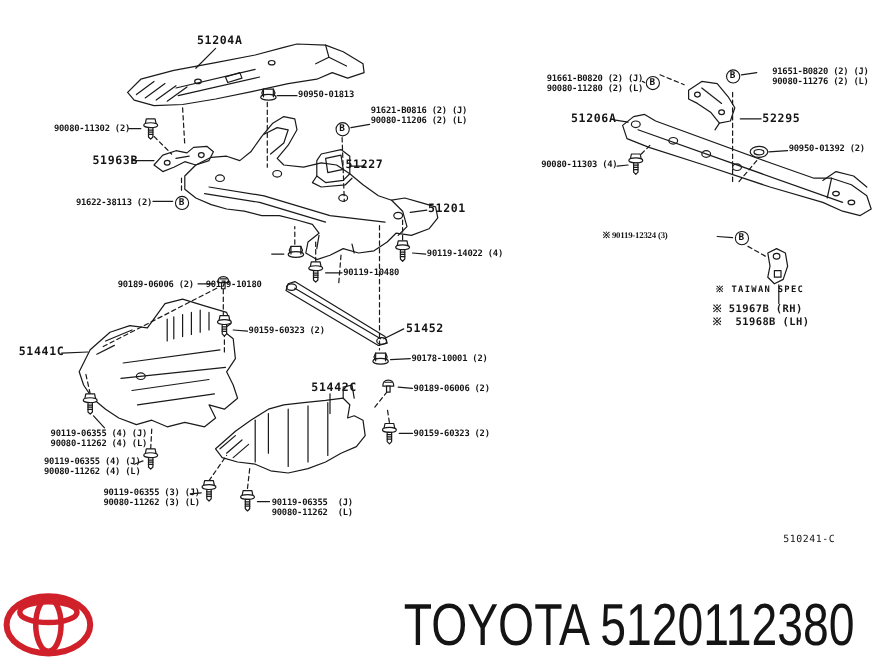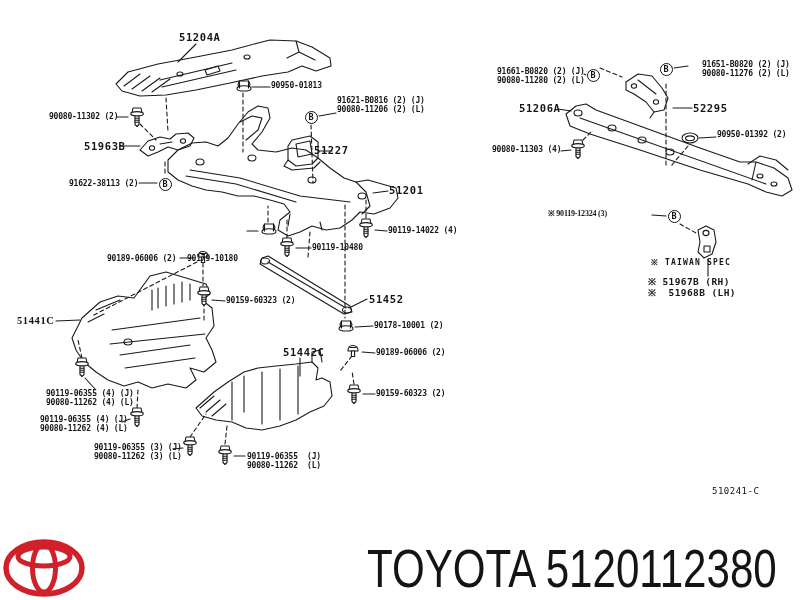--- a/index.html
+++ b/index.html
@@ -238,21 +238,21 @@
       <div class="callout part" style="left: 314px; top: 145px;"><div>51227</div></div>
       <div class="callout num" style="left: 69px; top: 179px;"><div>91622-38113 (2)</div></div>
       <div class="callout part" style="left: 389px; top: 185px;"><div>51201</div></div>
       <div class="callout num" style="left: 187px; top: 226px; margin-top: 28px;"><div>90179-10180</div></div>
       <div class="callout num" style="left: 388px; top: 226px;"><div>90119-14022 (4)</div></div>
       <div class="callout num" style="left: 312px; top: 243px;"><div>90119-10480</div></div>
       <div class="callout num" style="left: 107px; top: 254px;"><div>90189-06006 (2)</div></div>
       <div class="callout num" style="left: 226px; top: 296px;"><div>90159-60323 (2)</div></div>
       <div class="callout part" style="left: 369px; top: 294px;"><div>51452</div></div>
       <div class="callout num" style="left: 374px; top: 321px;"><div>90178-10001 (2)</div></div>
-      <div class="callout part" style="left: 17px; top: 315px; font-family: Liberation Serif, serif;"><div>51441C</div></div>
+      <div class="callout part" style="left: 17px; top: 315px;"><div>51441C</div></div>
       <div class="callout num" style="left: 376px; top: 348px;"><div>90189-06006 (2)</div></div>
       <div class="callout part" style="left: 283px; top: 347px;"><div>51442C</div></div>
       <div class="callout num" style="left: 376px; top: 389px;"><div>90159-60323 (2)</div></div>
       <div class="callout num" style="left: 46px; top: 389px;"><div>90119-06355 (4) (J)</div><div>90080-11262 (4) (L)</div></div>
       <div class="callout num" style="left: 40px; top: 415px;"><div>90119-06355 (4) (J)</div><div>90080-11262 (4) (L)</div></div>
       <div class="callout num" style="left: 94px; top: 443px;"><div>90119-06355 (3) (J)</div><div>90080-11262 (3) (L)</div></div>
       <div class="callout num" style="left: 247px; top: 452px;"><div>90119-06355  (J)</div><div>90080-11262  (L)</div></div>
       <div class="callout num" style="left: 497px; top: 67px;"><div>91661-B0820 (2) (J)</div><div>90080-11280 (2) (L)</div></div>
       <div class="callout num" style="left: 690px; top: 60px; margin-left: 12px;"><div>91651-B0820 (2) (J)</div><div>90080-11276 (2) (L)</div></div>
       <div class="callout part" style="left: 519px; top: 103px;"><div>51206A</div></div>

